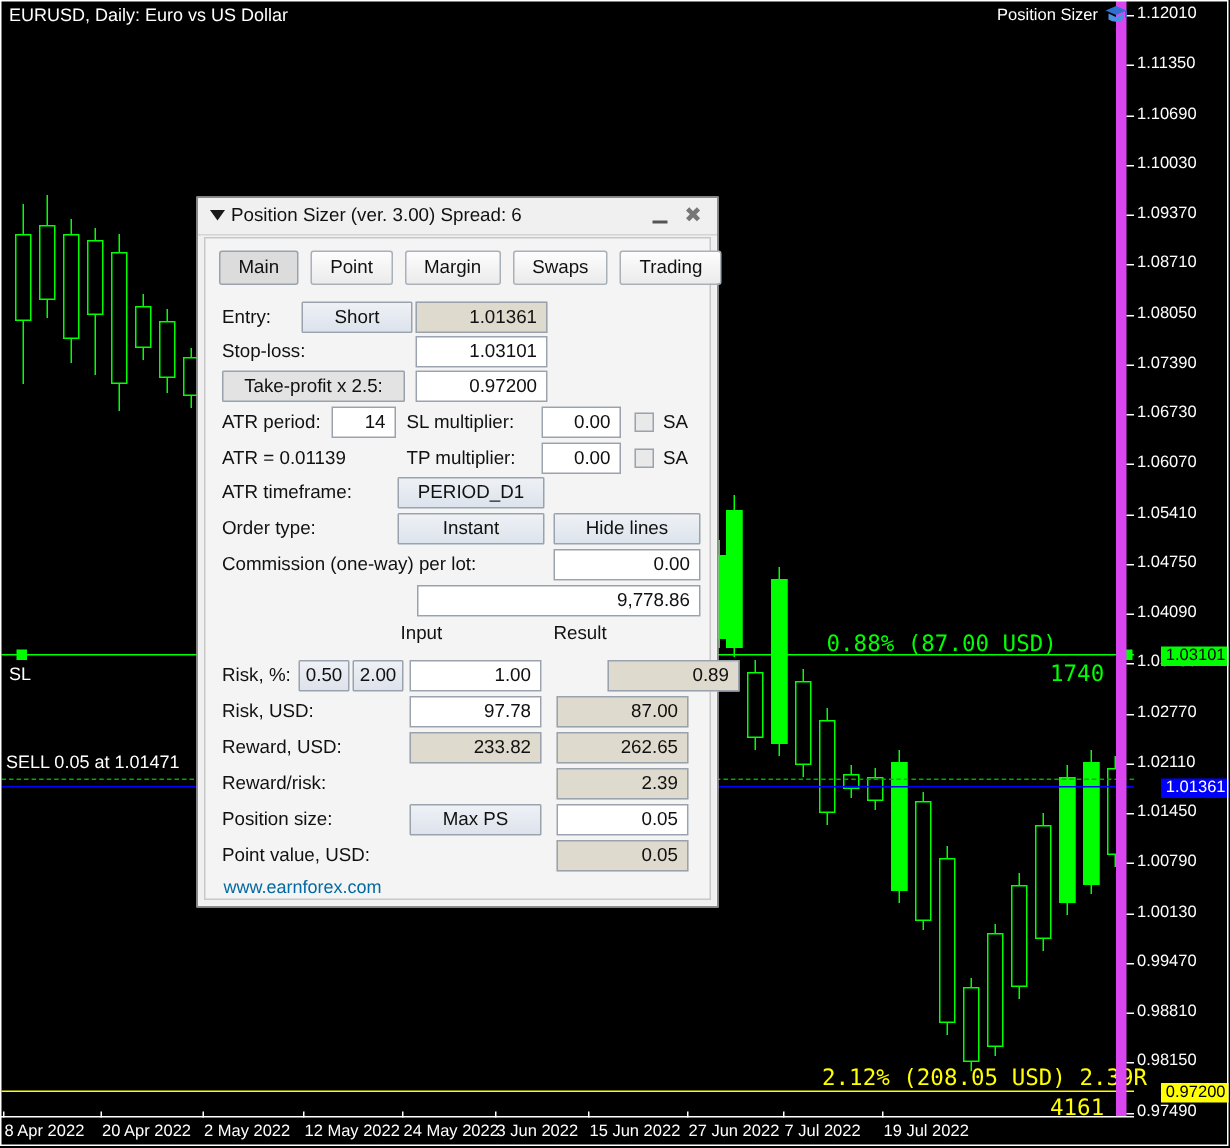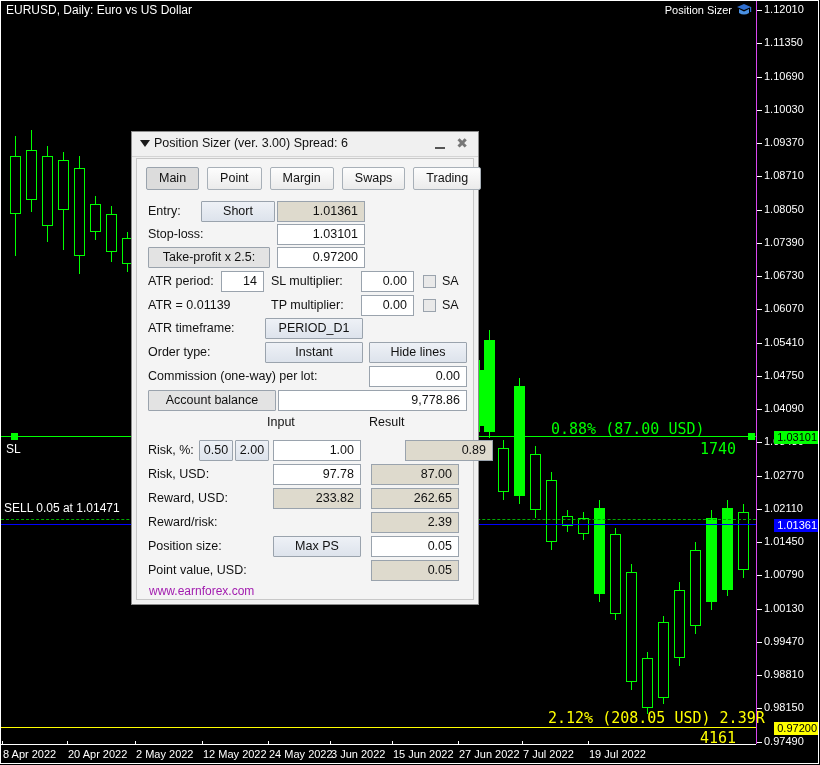--- a/index.html
+++ b/index.html
@@ -6,21 +6,21 @@
   body{
     width:820px;height:765px;background:#000;overflow:hidden;
     font-family:"Liberation Sans", sans-serif;
     -webkit-font-smoothing:none;
   }
   #app{position:relative;width:820px;height:765px;background:#000;}
 
   
   .chart-border{position:absolute;left:0;top:0;width:819px;height:764px;border:1px solid #ffffff;box-sizing:border-box;}
   .chart-title{position:absolute;left:6px;top:3px;color:#fff;font-size:12px;white-space:nowrap;letter-spacing:0px;}
-  .price-scale{position:absolute;right:0;top:0;width:64px;height:744px;border-left:1px solid #d946ef;box-sizing:border-box;text-align:center;}
+  .price-scale{position:absolute;right:0;top:0;width:76px;height:744px;border-left:7px solid #d946ef;box-sizing:border-box;text-align:center;}
   .time-scale{position:absolute;left:0;bottom:0;width:756px;height:21px;border-top:1px solid #ffffff;box-sizing:border-box;}
 
   .ptick{position:absolute;left:0;color:#fff;font-size:11px;white-space:nowrap;}
   .ptick i{position:absolute;left:0;top:7px;width:5px;height:1px;background:#fff;}
   .ptick span{position:absolute;left:7px;top:0;}
 
   .ttick{position:absolute;top:0;color:#fff;font-size:11px;white-space:nowrap;}
   .ttick i{position:absolute;left:0;top:-4px;width:1px;height:4px;background:#fff;}
   .ttick span{position:absolute;left:1px;top:3px;}
 
@@ -83,21 +83,21 @@
     font-size:12.5px;color:#111;line-height:19px;text-align:right;padding:0 6px;white-space:nowrap;}
   .fld.white{background:#ffffff;}
   .fld.beige{background:#dedacd;}
   .btnp{position:absolute;height:21px;box-sizing:border-box;border:1px solid #9aa3ad;
     background:linear-gradient(#eef1f6,#dde3ec);font-size:12.5px;color:#111;line-height:19px;
     text-align:center;white-space:nowrap;border-radius:1px;}
   .btnp.flat{background:#e3e3e3;}
   .cbx{position:absolute;width:13px;height:13px;background:#e9e9e9;border:1px solid #9aa3ad;box-sizing:border-box;}
   .cbx-lbl{position:absolute;font-size:12.5px;color:#111;line-height:13px;}
   .colhdr{position:absolute;font-size:12.5px;color:#111;}
-  .link{position:absolute;font-size:12px;color:#a21caf;}
+  .link{position:absolute;font-size:12px;color:#0369a1;}
 </style>
 </head>
 <body>
 
 <div id="app">
 
   <div id="candles">
       <div class="cand" style="left: 10px; top: 0px;">
         <div class="wick" style="top: 136px; height: 120px;"></div>
         <div class="body hollow" style="top: 156px; height: 58px;"></div>
@@ -507,21 +507,20 @@
       <div class="lab" style="left:11px;top:158px;">ATR timeframe:</div>
       <div class="btnp" style="left:128px;top:159px;width:98px;">PERIOD_D1</div>
 
       <div class="lab" style="left:11px;top:182px;">Order type:</div>
       <div class="btnp" style="left:128px;top:183px;width:98px;">Instant</div>
       <div class="btnp" style="left:232px;top:183px;width:98px;">Hide lines</div>
 
       <div class="lab" style="left:11px;top:206px;">Commission (one-way) per lot:</div>
       <div class="fld white" style="left:232px;top:207px;width:98px;">0.00</div>
 
-      <div class="btnp flat" style="left:11px;top:231px;width:128px;">Account balance</div>
       <div class="fld white" style="left:141px;top:231px;width:189px;">9,778.86</div>
 
       <div class="colhdr" style="left:130px;top:256px;">Input</div>
       <div class="colhdr" style="left:232px;top:256px;">Result</div>
 
       <div class="lab" style="left:11px;top:280px;">Risk, %:</div>
       <div class="btnp" style="left:62px;top:281px;width:34px;">0.50</div>
       <div class="btnp" style="left:98px;top:281px;width:34px;">2.00</div>
       <div class="fld white" style="left:136px;top:281px;width:88px;">1.00</div>
       <div class="fld beige" style="left:234px;top:281px;width:88px;margin-left:34px;">0.89</div>

